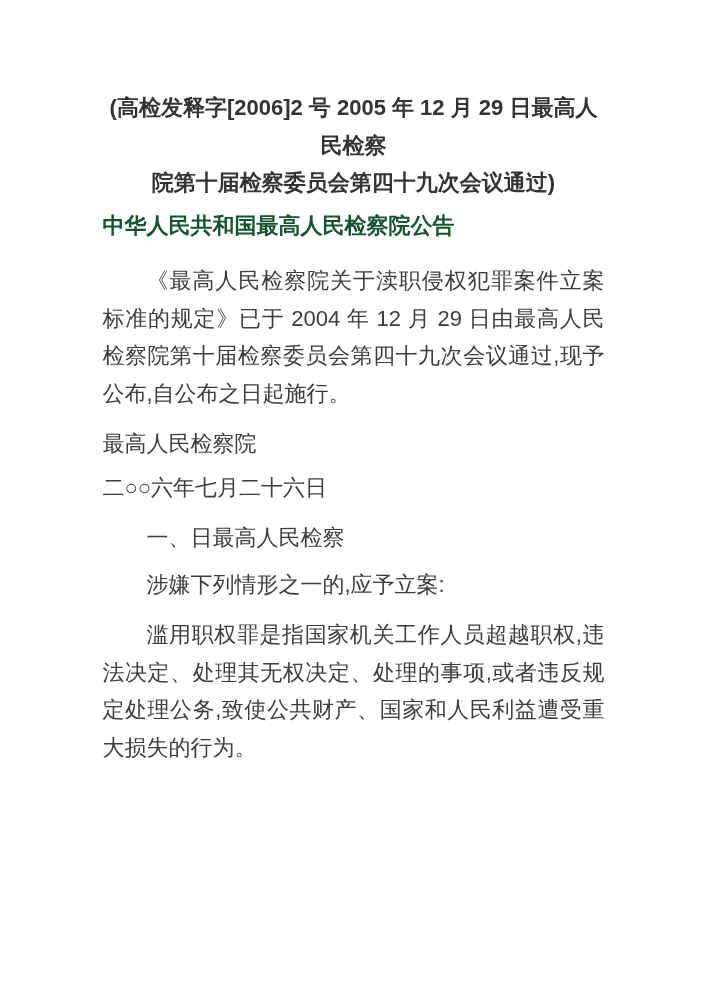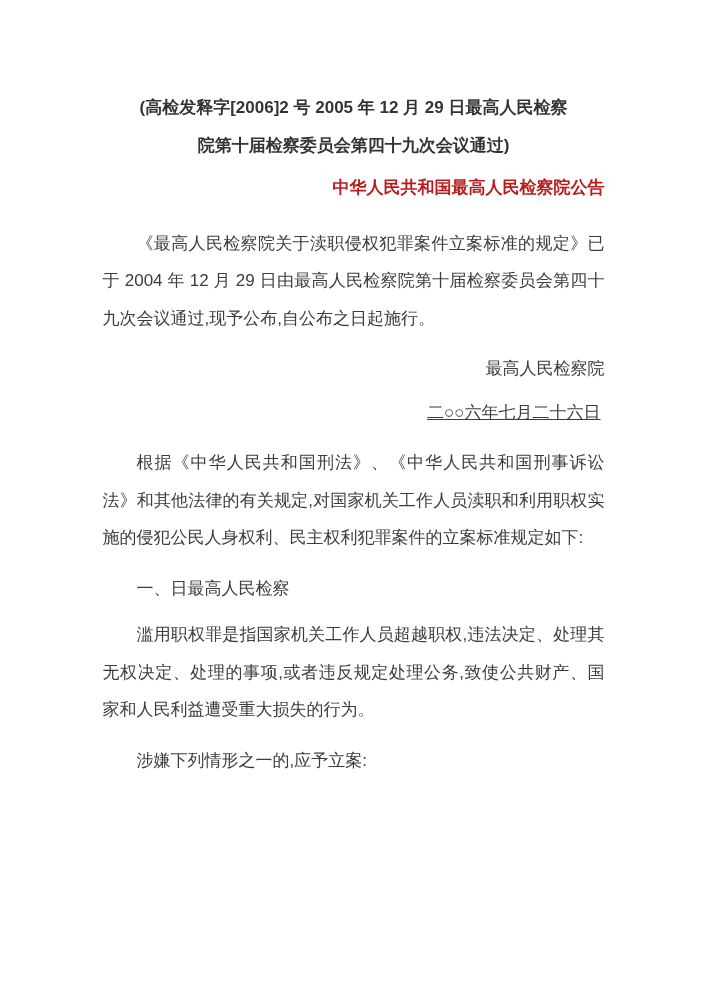--- a/index.html
+++ b/index.html
@@ -11,53 +11,51 @@
     height: 999px;
     background: #ffffff;
     overflow: hidden;
     font-family: "Liberation Sans", sans-serif;
     color: #3c3c3c;
   }
   .doc-page {
     width: 502px;
     margin: 0 auto;
     padding-top: 89px;
-    font-size: 17px;
+    font-size: 22px;
     line-height: 37.5px;
   }
   .doc-page p {
     margin: 0;
   }
   .issuance-note {
     font-weight: bold;
     text-align: center;
     white-space: pre-line;
     color: #333333;
     margin-bottom: 5px !important;
   }
   .announcement-title {
     font-weight: bold;
-    text-align: right;
-    color: #b91c1c;
+    text-align: left;
+    color: #14532d;
     margin-bottom: 18px !important;
   }
   .para {
     text-align: justify;
     text-indent: 2em;
     margin-bottom: 13px !important;
   }
   .sig-org {
-    text-align: right;
     margin-bottom: 6px !important;
   }
   .sig-date {
-    text-align: right;
+    text-align: left;
     padding-right: 4px;
     margin-bottom: 13px !important;
-    text-decoration: underline;
   }
   .section-heading {
     text-indent: 2em;
     margin-bottom: 9px !important;
   }
   .subsection-heading {
     text-indent: 2em;
     margin-bottom: 13px !important;
   }
 </style>
@@ -69,21 +67,20 @@
 院第十届检察委员会第四十九次会议通过)</p>
 
   <p class="announcement-title">中华人民共和国最高人民检察院公告</p>
 
   <p class="para">《最高人民检察院关于渎职侵权犯罪案件立案标准的规定》已于 2004 年 12 月 29 日由最高人民检察院第十届检察委员会第四十九次会议通过,现予公布,自公布之日起施行。</p>
 
   <p class="sig-org">最高人民检察院</p>
 
   <p class="sig-date">二○○六年七月二十六日</p>
 
-  <p class="para">根据《中华人民共和国刑法》、《中华人民共和国刑事诉讼法》和其他法律的有关规定,对国家机关工作人员渎职和利用职权实施的侵犯公民人身权利、民主权利犯罪案件的立案标准规定如下:</p>
 
   <p class="section-heading">一、日最高人民检察</p>
 
 
+  <p class="para">涉嫌下列情形之一的,应予立案:</p>
+
   <p class="para">滥用职权罪是指国家机关工作人员超越职权,违法决定、处理其无权决定、处理的事项,或者违反规定处理公务,致使公共财产、国家和人民利益遭受重大损失的行为。</p>
-
-  <p class="para">涉嫌下列情形之一的,应予立案:</p>
 </div>
 
 </body></html>

